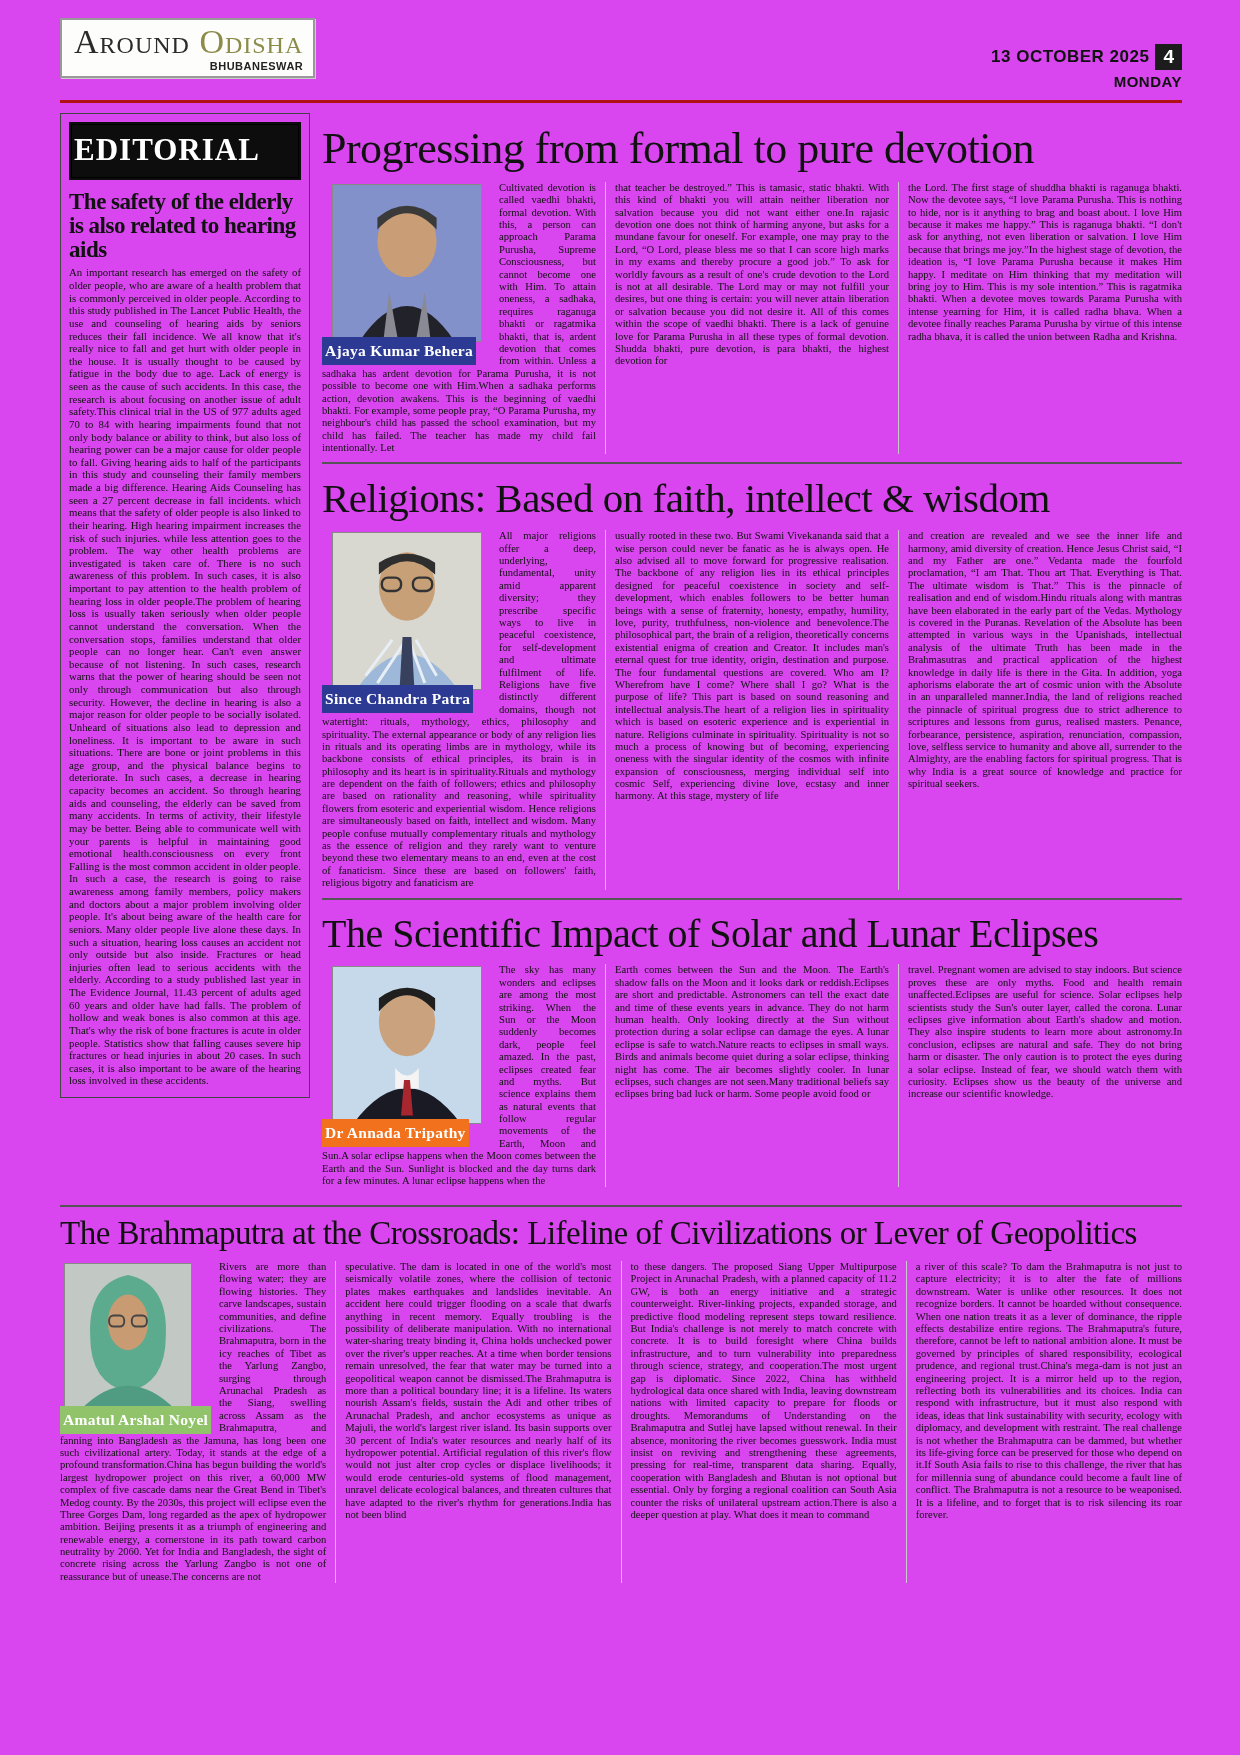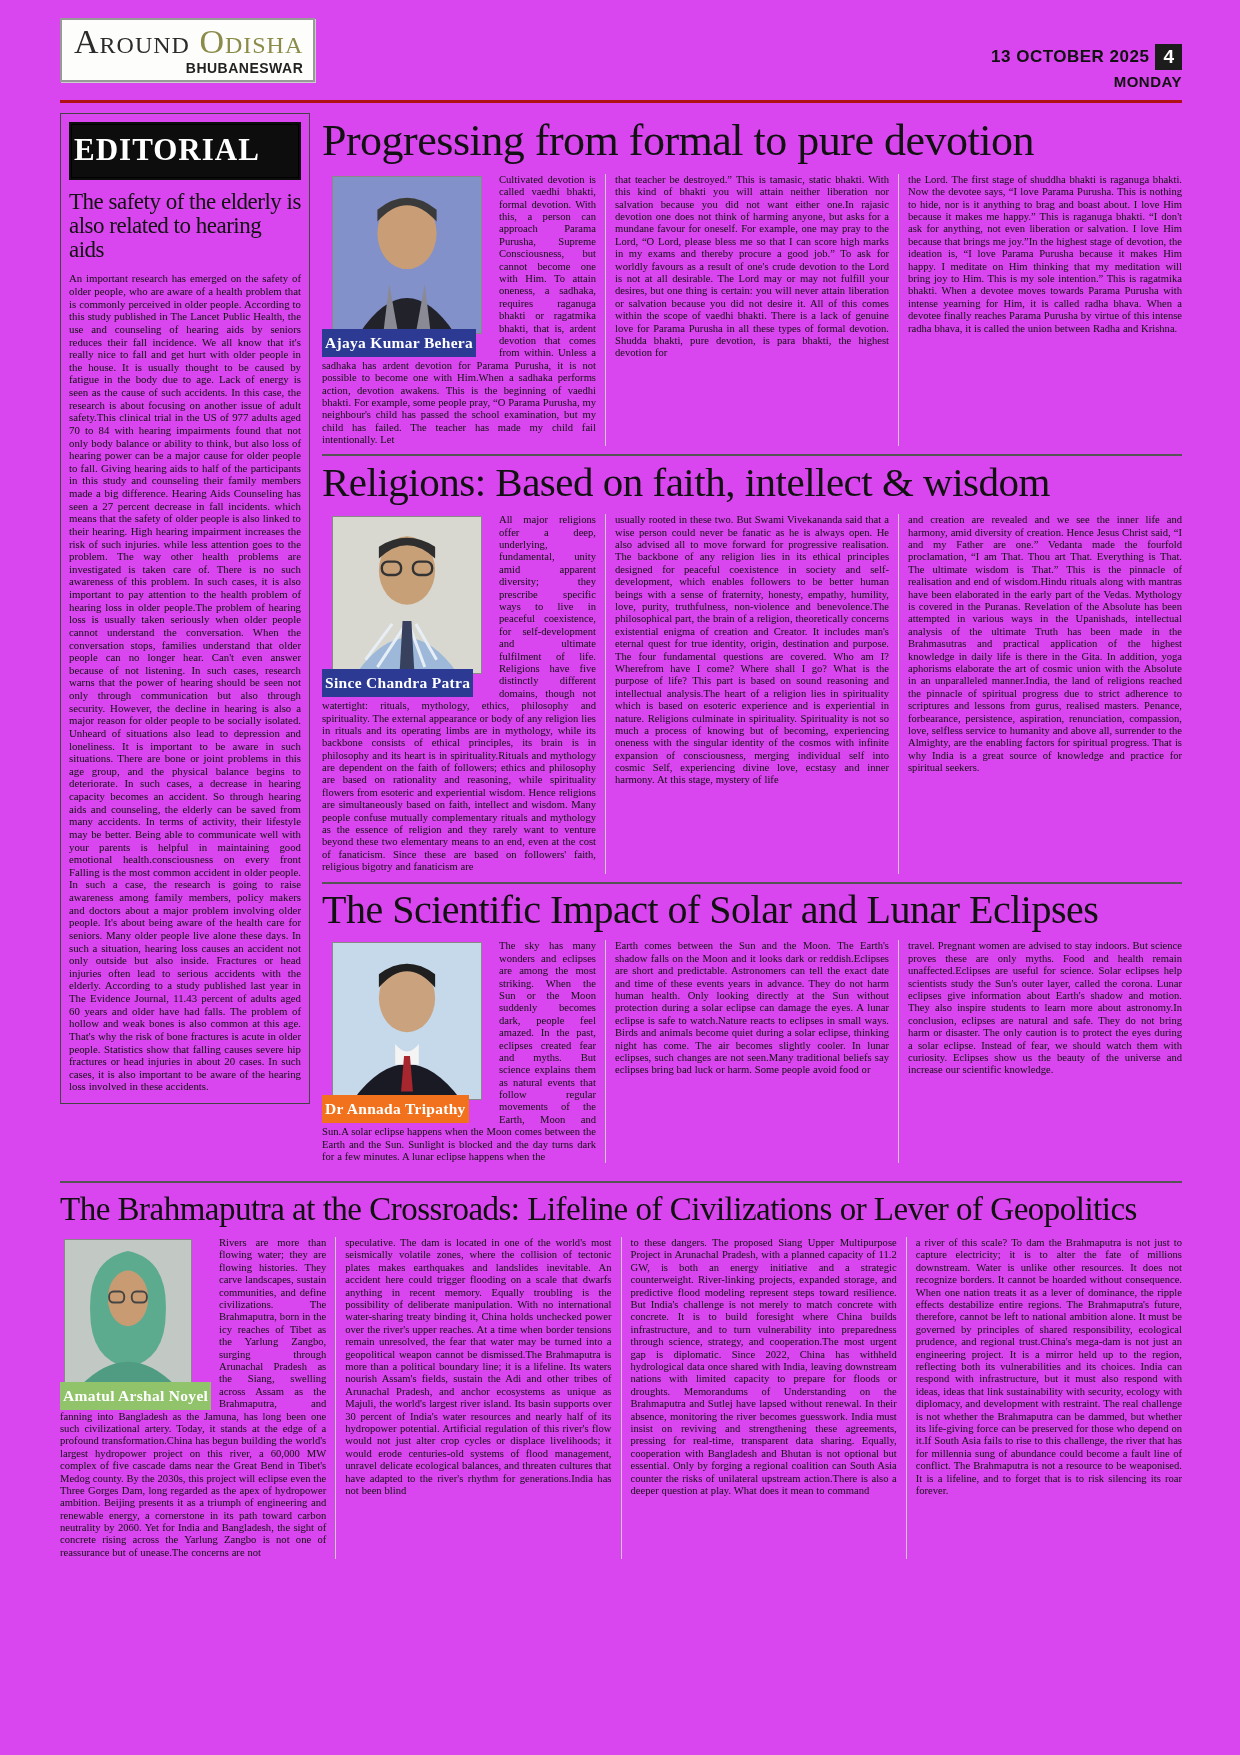--- a/index.html
+++ b/index.html
@@ -6,39 +6,39 @@
   html,body { background:#ffffff; }
   body { font-family:"Liberation Serif", serif; color:#111; }
   .page { width:1240px; min-height:1755px; background:#d946ef; padding:18px 58px 30px 60px; position:relative; }
 
   
   .hdr { display:flex; justify-content:space-between; align-items:flex-start; padding-bottom:8px; }
   .masthead-box { border:2px solid #999; background:#fdfdfb; padding:6px 10px 4px 12px; min-width:255px; box-shadow:1px 1px 0 #ccc; }
   .mast-name { font-variant:small-caps; font-size:34px; letter-spacing:1px; line-height:0.95; white-space:nowrap; }
   .mast-around { color:#2b2b2b; }
   .mast-odisha { color:#8b8b4a; }
-  .mast-city { font-family:"Liberation Sans", sans-serif; font-size:14px; font-weight:bold; text-align:right; color:#222; margin-top:2px; letter-spacing:0.5px; }
+  .mast-city { font-family:"Liberation Sans", sans-serif; font-size:11px; font-weight:bold; text-align:right; color:#222; margin-top:2px; letter-spacing:0.5px; }
   .hdr-right { text-align:right; padding-top:26px; }
   .date-row { display:flex; align-items:center; justify-content:flex-end; gap:6px; }
   .hdr-date { font-family:"Liberation Sans", sans-serif; font-weight:bold; font-size:17px; letter-spacing:0.5px; color:#111; }
   .page-num { display:inline-block; background:#1c1c1c; color:#fff; font-family:"Liberation Sans", sans-serif; font-weight:bold; font-size:19px; padding:3px 8px 4px; line-height:1; }
   .hdr-day { font-family:"Liberation Sans", sans-serif; font-weight:bold; font-size:15px; color:#111; margin-top:3px; letter-spacing:0.5px; }
   .red-rule { border:0; border-top:3px solid #b01116; margin:2px 0 10px; }
 
   
   .main-grid { display:grid; grid-template-columns:250px 1fr; column-gap:12px; }
   .editorial { border:1px solid #444; padding:8px 8px 10px; align-self:start; }
   .editorial-banner { background:#0d0d0d; color:#fff; text-align:left; font-weight:bold; font-size:31px; letter-spacing:1px; padding:7px 2px 9px; border:1px solid #000; outline:2px solid #0d0d0d; margin:2px; }
-  .editorial-headline { font-size:23px; font-weight:normal; line-height:1.05; margin:12px 0 10px; letter-spacing:-0.5px; }
+  .editorial-headline { font-size:23px; font-weight:bold; line-height:1.05; margin:12px 0 4px; letter-spacing:-0.5px; }
   .ed-body { font-size:10.8px; line-height:1.17; text-align:justify; }
 
   
   .art { padding:2px 0 8px; }
   .art + .art { border-top:2px solid #555; }
-  .art-title { font-weight:normal; line-height:1.02; margin:4px 0 10px; letter-spacing:-0.5px; }
+  .art-title { font-weight:normal; line-height:1.02; margin:12px 0 10px; letter-spacing:-0.5px; }
   #a1 .art-title { font-size:44px; }
   #a2 .art-title { font-size:41px; }
   #a3 .art-title { font-size:40px; }
   #a4 .art-title { font-size:33px; margin:6px 0 10px; }
   .cols { display:flex; }
   .col { flex:1; padding:0 9px; font-size:10.6px; line-height:1.17; text-align:justify; }
   .col:first-child { padding-left:0; }
   .col:last-child { padding-right:0; }
   .col + .col { border-left:1px solid #c9c9c9; }
   .author-block { float:left; width:168px; margin:2px 9px 3px 0; }

